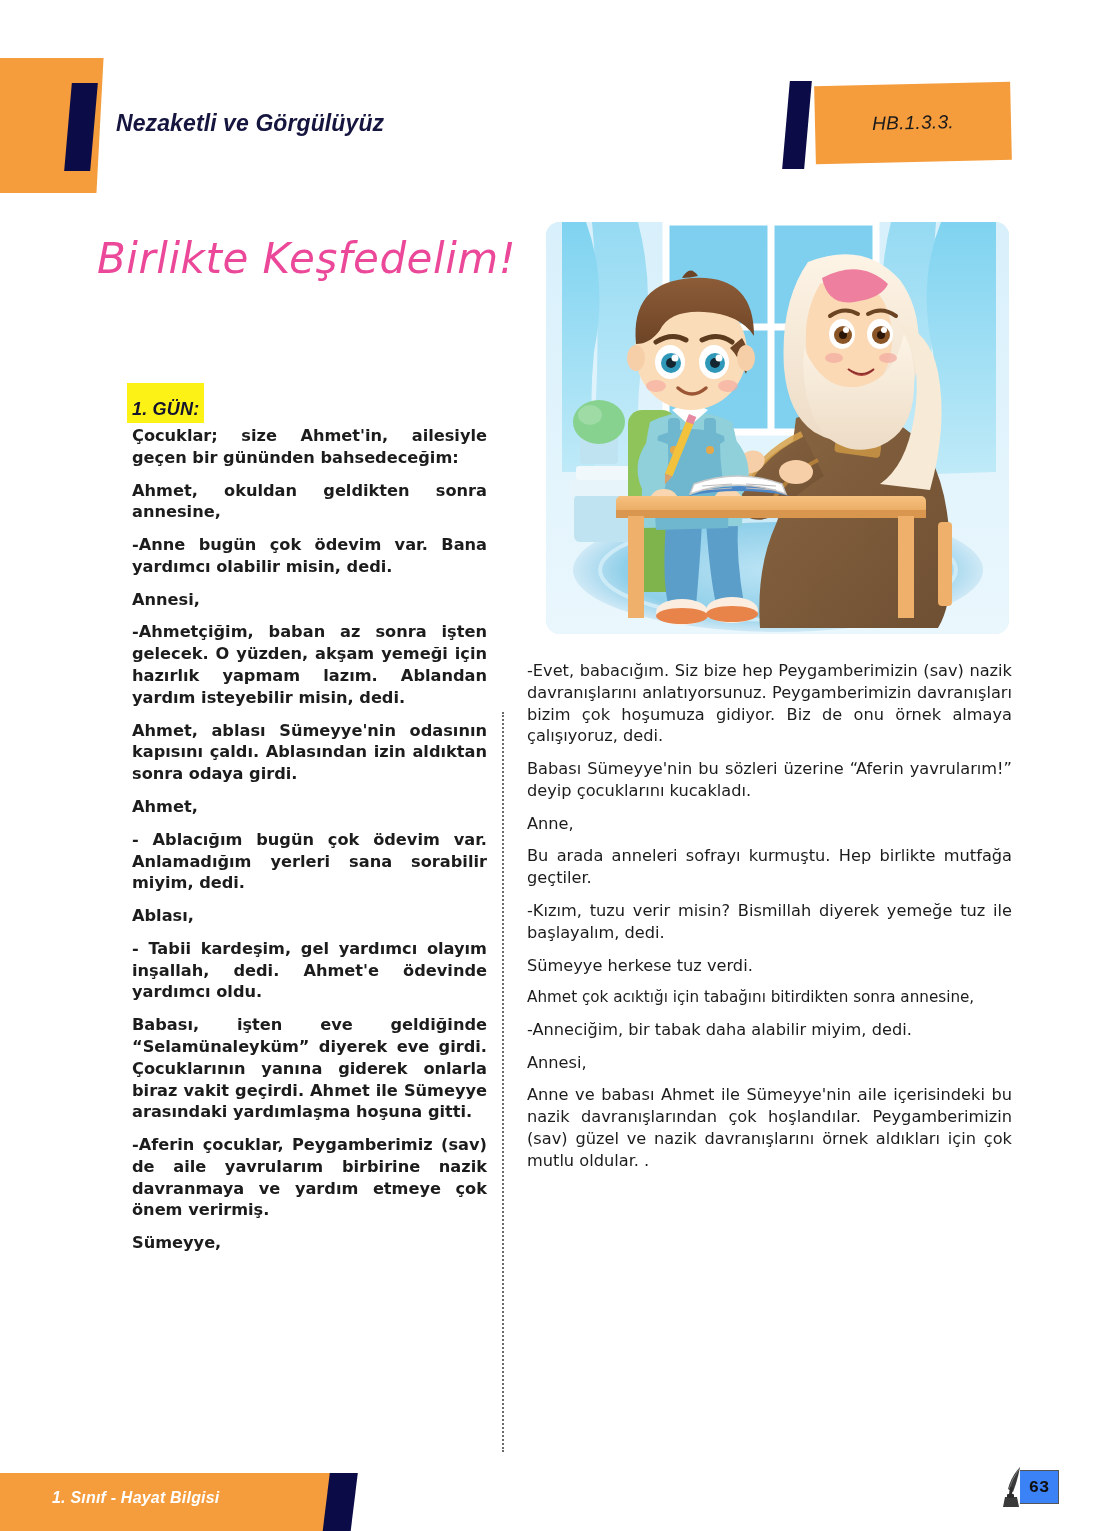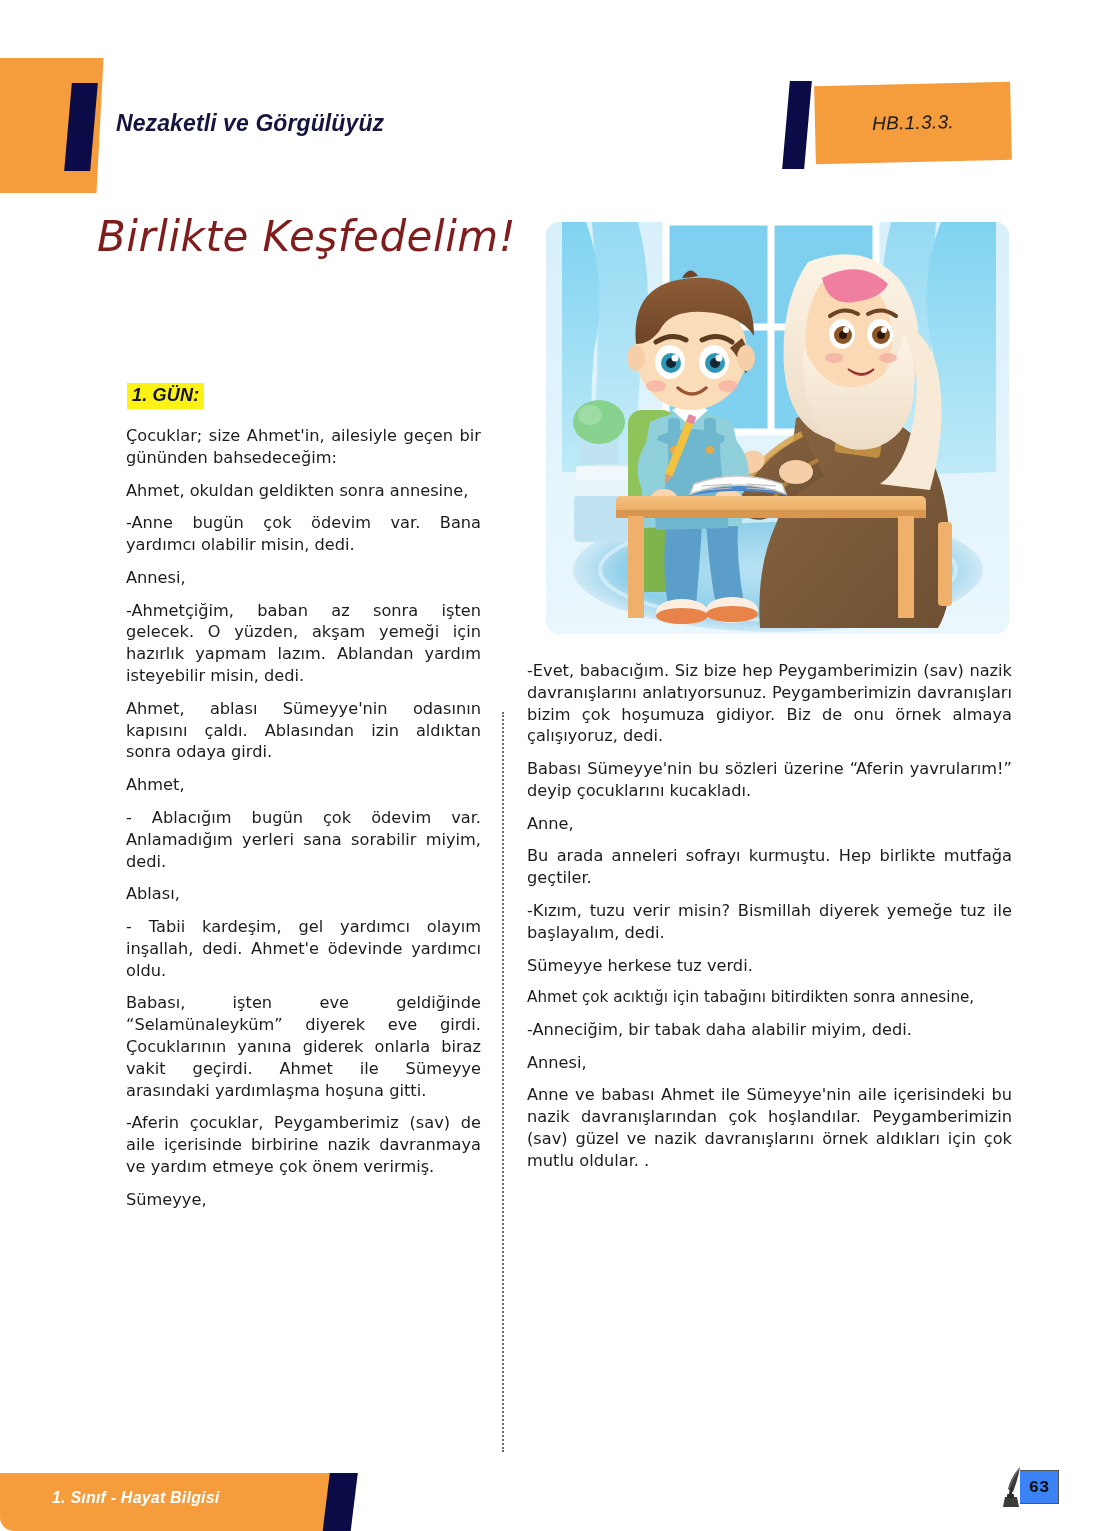--- a/index.html
+++ b/index.html
@@ -9,21 +9,20 @@
   }
   body {
     font-family: "DejaVu Sans", sans-serif;
   }
   .page {
     position: relative;
     width: 1106px;
     height: 1531px;
     background: #ffffff;
     overflow: hidden;
-    border-radius: 14px;
   }
 
   
   .hdr-orange-block {
     position: absolute;
     left: -10px;
     top: 58px;
     width: 110px;
     height: 135px;
     background: #f59c3c;
@@ -83,51 +82,52 @@
     font-size: 19px;
     font-style: italic;
     color: #1b1b1b;
     letter-spacing: 0.3px;
   }
 
   
   .section-title {
     position: absolute;
     left: 97px;
-    top: 212px;
+    top: 234px;
     font-family: "DejaVu Sans", sans-serif;
     font-size: 42px;
     font-style: italic;
     font-weight: 300;
-    color: #7f1d1d;
+    color: #ec4899;
     letter-spacing: 0.5px;
     white-space: nowrap;
   }
 
   
   .day-label {
     position: absolute;
     left: 127px;
     top: 383px;
     background: #fdf215;
     color: #13132e;
     font-family: "Liberation Sans", sans-serif;
     font-size: 18px;
     font-weight: bold;
     font-style: italic;
-    padding: 2px 5px 3px 5px;
+    padding: 16px 5px 3px 5px;
     letter-spacing: 0.2px;
   }
 
   
   .col-left {
     position: absolute;
-    left: 126px;
+    left: 132px;
     top: 425px;
     width: 355px;
+    font-weight: bold;
   }
   .col-right {
     position: absolute;
     left: 527px;
     top: 660px;
     width: 485px;
   }
   .para {
     font-family: "DejaVu Sans", sans-serif;
     font-size: 16.2px;
@@ -420,21 +420,21 @@
     <p class="para">Ahmet, okuldan geldikten sonra annesine,</p>
     <p class="para">-Anne bugün çok ödevim var. Bana yardımcı olabilir misin, dedi.</p>
     <p class="para">Annesi,</p>
     <p class="para">-Ahmetçiğim, baban az sonra işten gelecek. O yüzden, akşam yemeği için hazırlık yapmam lazım. Ablandan yardım isteyebilir misin, dedi.</p>
     <p class="para">Ahmet, ablası Sümeyye'nin odasının kapısını çaldı. Ablasından izin aldıktan sonra odaya girdi.</p>
     <p class="para">Ahmet,</p>
     <p class="para">- Ablacığım bugün çok ödevim var. Anlamadığım yerleri sana sorabilir miyim, dedi.</p>
     <p class="para">Ablası,</p>
     <p class="para">- Tabii kardeşim, gel yardımcı olayım inşallah, dedi. Ahmet'e ödevinde yardımcı oldu.</p>
     <p class="para">Babası, işten eve geldiğinde “Selamünaleyküm” diyerek eve girdi. Çocuklarının yanına giderek onlarla biraz vakit geçirdi. Ahmet ile Sümeyye arasındaki yardımlaşma hoşuna gitti.</p>
-    <p class="para">-Aferin çocuklar, Peygamberimiz (sav) de aile içerisinde birbirine nazik davranmaya ve yardım etmeye çok önem verirmiş.</p>
+    <p class="para">-Aferin çocuklar, Peygamberimiz (sav) de aile yavrularım birbirine nazik davranmaya ve yardım etmeye çok önem verirmiş.</p>
     <p class="para">Sümeyye,</p>
   </div>
 
   <div class="col-right">
     <p class="para">-Evet, babacığım. Siz bize hep Peygamberimizin (sav) nazik davranışlarını anlatıyorsunuz. Peygamberimizin davranışları bizim çok hoşumuza gidiyor. Biz de onu örnek almaya çalışıyoruz, dedi.</p>
     <p class="para">Babası Sümeyye'nin bu sözleri üzerine “Aferin yavrularım!” deyip çocuklarını kucakladı.</p>
     <p class="para">Anne,</p>
     <p class="para">Bu arada anneleri sofrayı kurmuştu. Hep birlikte mutfağa geçtiler.</p>
     <p class="para">-Kızım, tuzu verir misin? Bismillah diyerek yemeğe tuz ile başlayalım, dedi.</p>
     <p class="para">Sümeyye herkese tuz verdi.</p>

